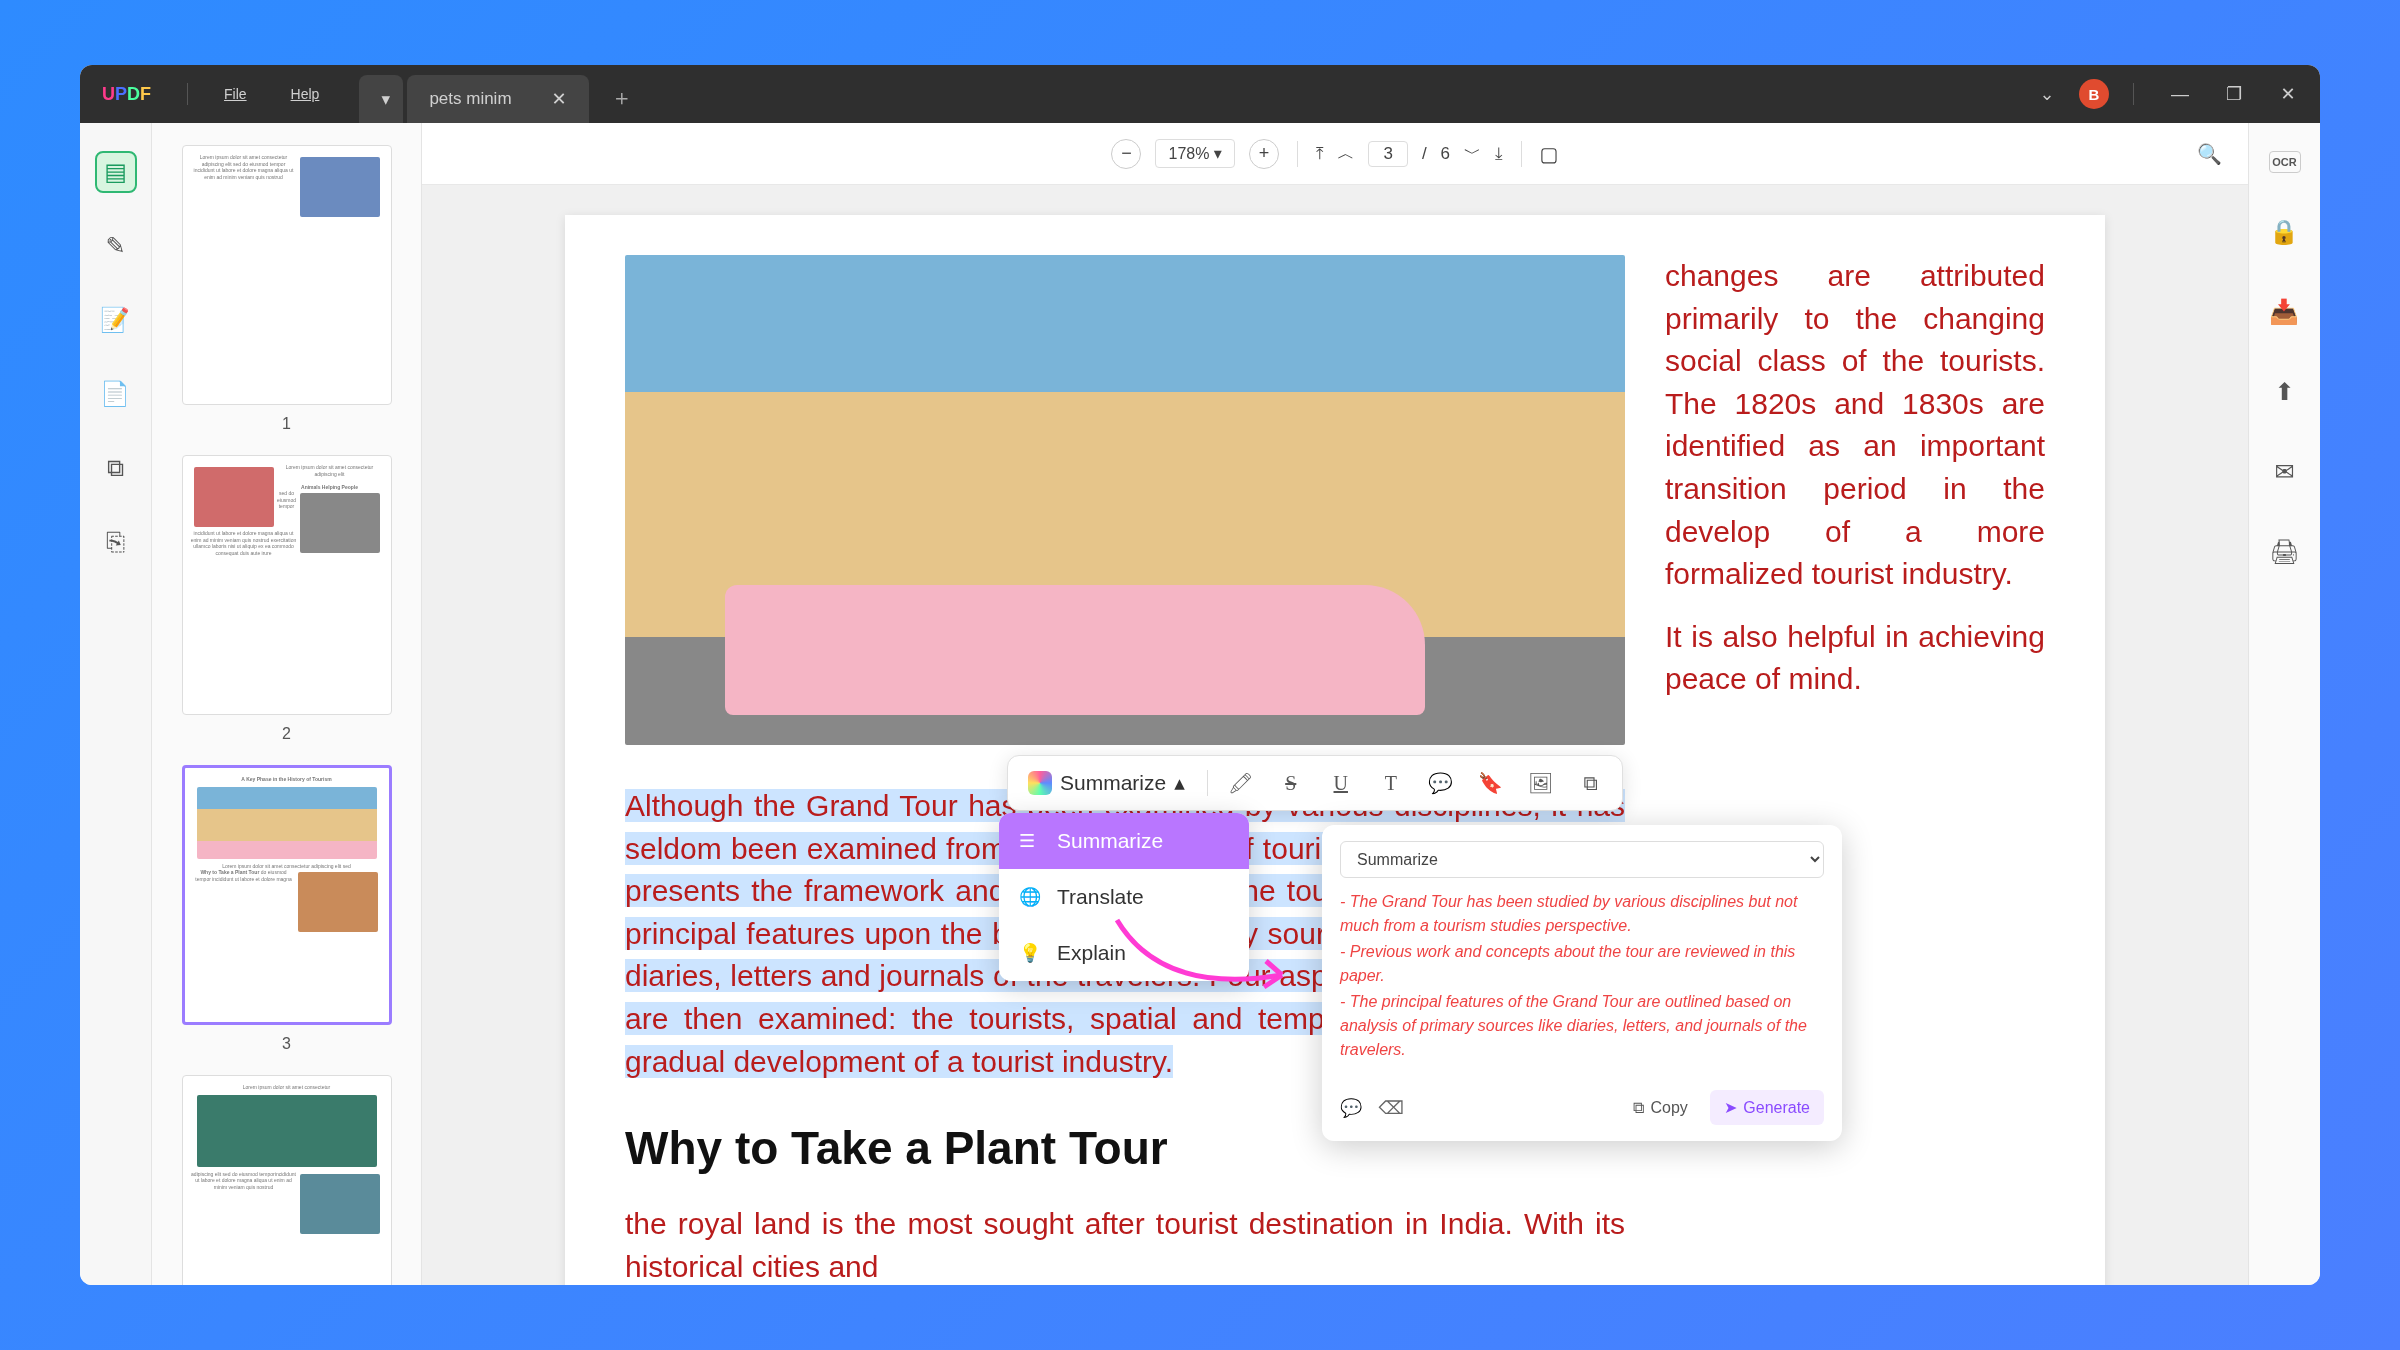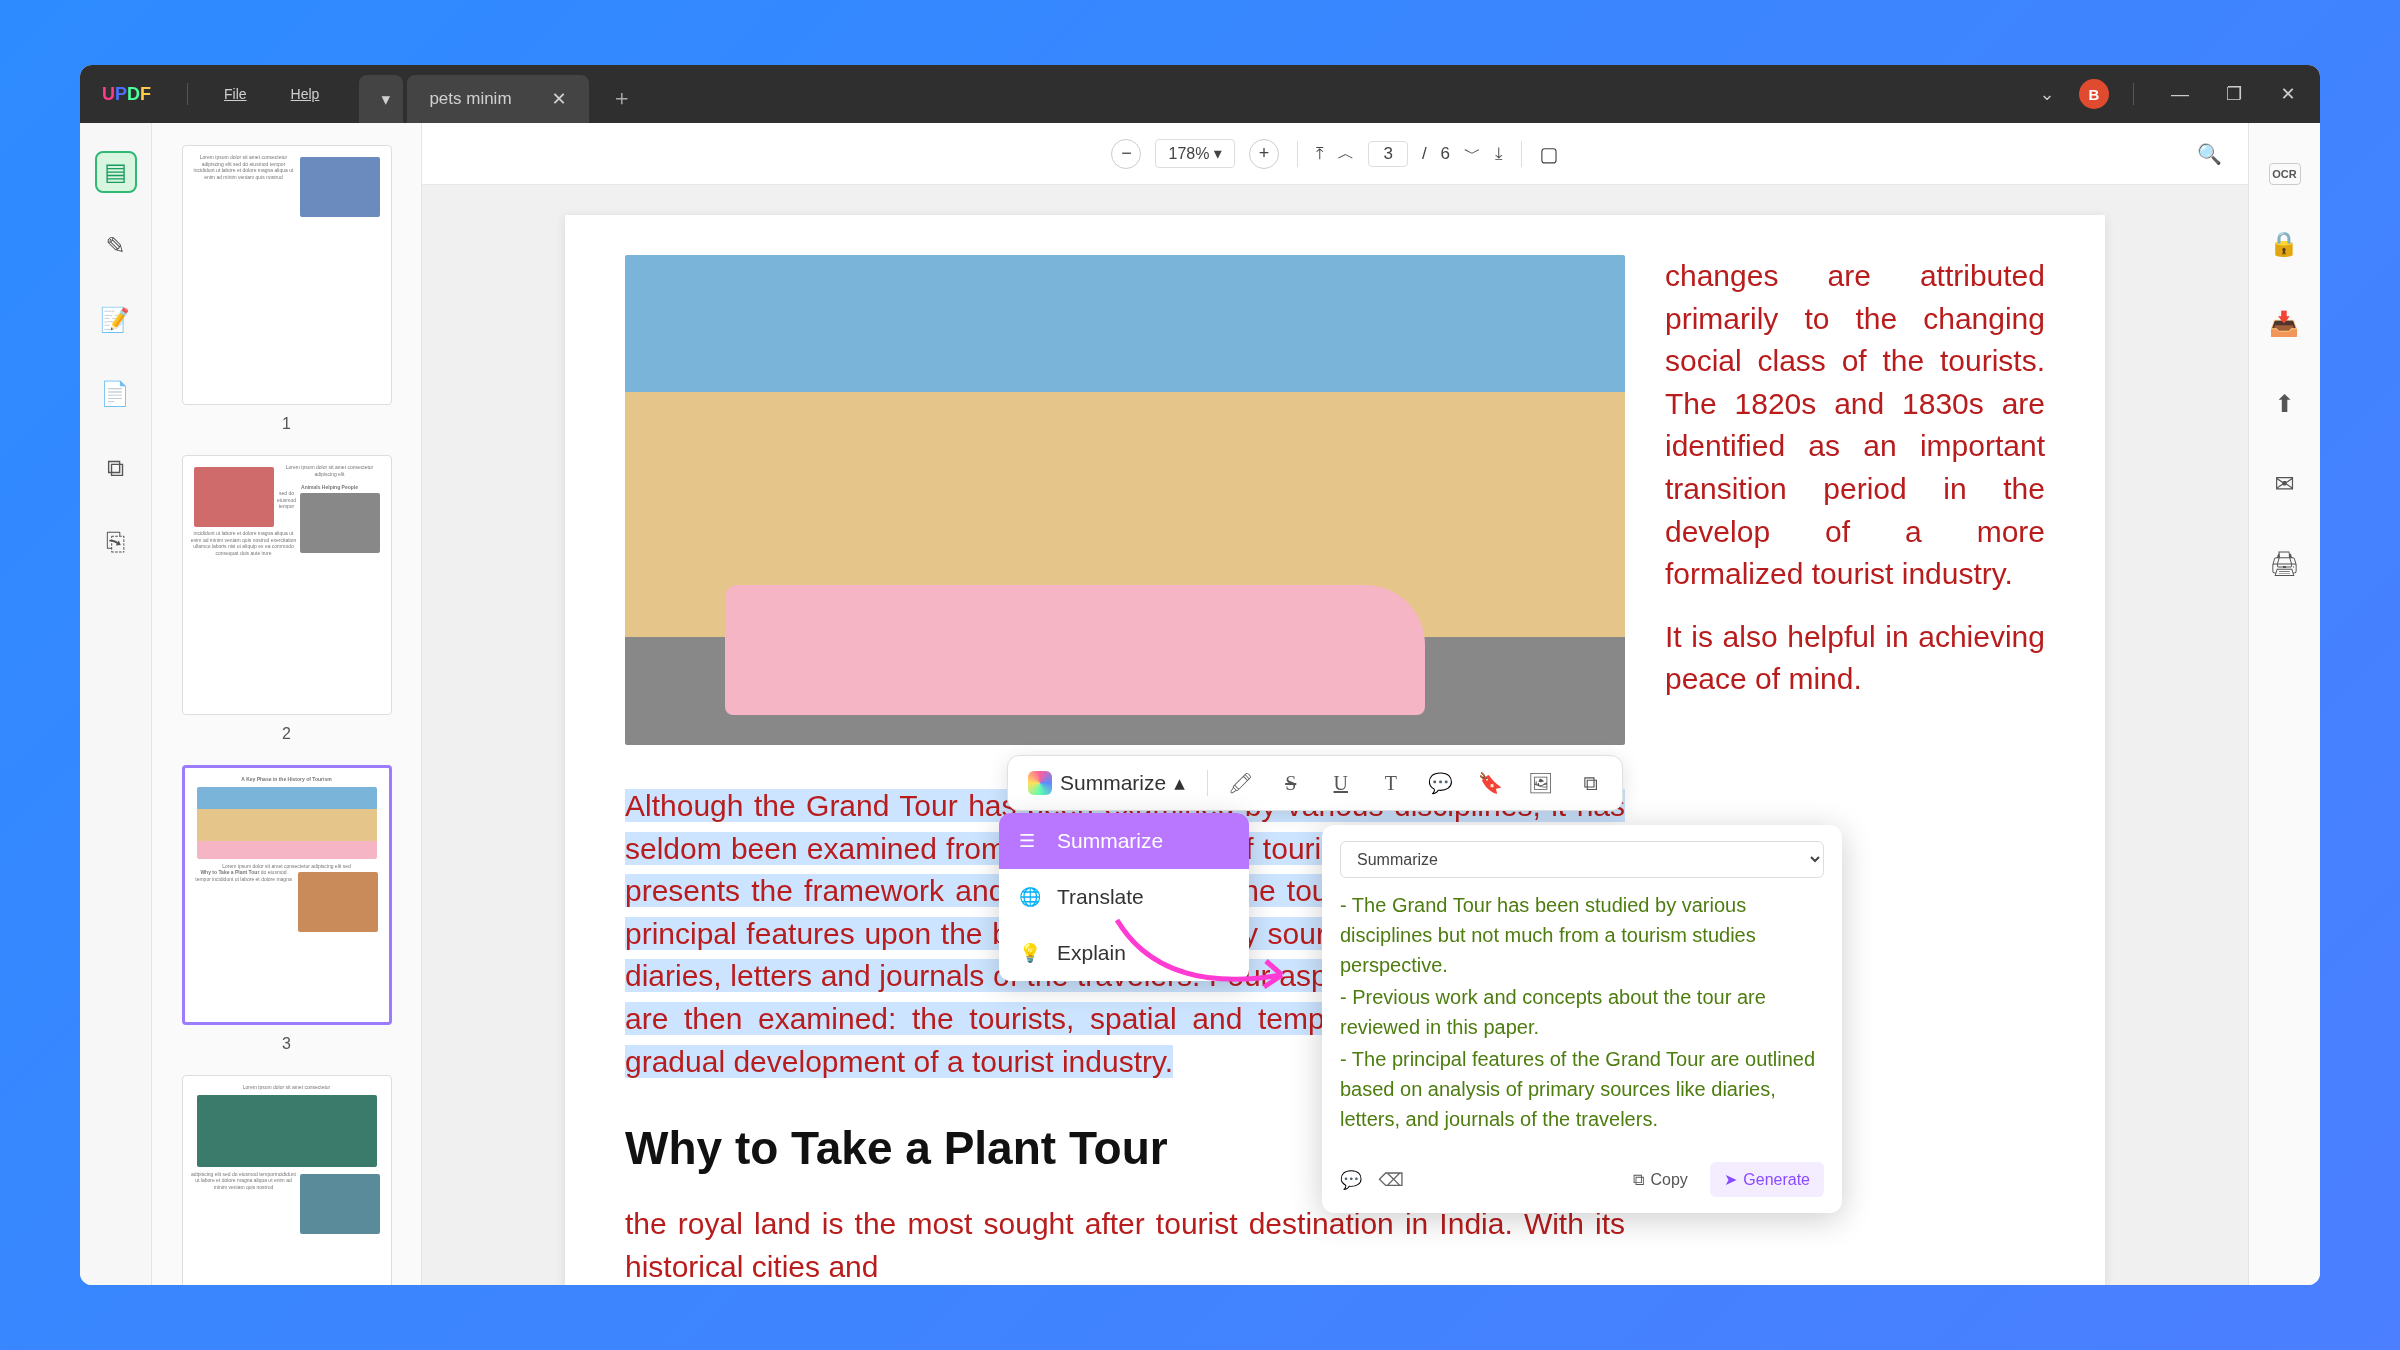--- a/index.html
+++ b/index.html
@@ -40,36 +40,36 @@
 .doc-page { width: 1540px; margin: 0 auto; background: #fff; box-shadow: 0 2px 10px rgba(0,0,0,0.1); padding: 40px 60px; min-height: 1200px; }
 .doc-layout { display: flex; gap: 40px; }
 .doc-main { flex: 1; }
 .doc-side { width: 380px; }
 .hero-img { width: 100%; height: 490px; background: linear-gradient(#7ab4d8 0%, #7ab4d8 28%, #e6c58a 28%, #e6c58a 78%, #888 78%); border-radius: 2px; margin-bottom: 40px; position: relative; }
 .hero-car { position: absolute; bottom: 30px; left: 10%; width: 70%; height: 130px; background: #f5b5c5; border-radius: 12px 60px 8px 8px; }
 .body-text { font-size: 30px; line-height: 1.42; color: #b91c1c; }
 .body-text.justify { text-align: justify; }
 .highlight { background: #cce4ff; }
 .h2 { font-size: 46px; font-weight: 800; color: #111; margin: 38px 0 28px; }
-.right-rail { width: 72px; background: #fafafa; border-left: 1px solid #e4e4e4; display: flex; flex-direction: column; align-items: center; padding-top: 40px; gap: 38px; }
+.right-rail { width: 72px; background: #fafafa; border-left: 1px solid #e4e4e4; display: flex; flex-direction: column; align-items: center; padding-top: 28px; gap: 38px; }
 
 .float-toolbar { position: absolute; background: #fff; border: 1px solid #e0e0e0; border-radius: 12px; box-shadow: 0 4px 20px rgba(0,0,0,0.12); display: flex; align-items: center; padding: 10px 14px; gap: 16px; }
 .ai-btn { display: flex; align-items: center; gap: 8px; font-size: 21px; font-weight: 500; color: #333; cursor: pointer; padding: 4px 6px; }
 .ai-logo { width: 24px; height: 24px; border-radius: 6px; background: conic-gradient(#ff5e9b, #5e8bff, #5effb0, #ffe05e, #ff5e9b); }
 .ft-icon { width: 34px; height: 34px; display: flex; align-items: center; justify-content: center; font-size: 20px; color: #555; cursor: pointer; font-family: Georgia, serif; }
 
 .ai-dropdown { position: absolute; background: #fff; border-radius: 12px; box-shadow: 0 6px 28px rgba(0,0,0,0.18); width: 250px; overflow: hidden; }
 .ai-opt { display: flex; align-items: center; gap: 14px; padding: 16px 20px; font-size: 21px; color: #333; cursor: pointer; }
 .ai-opt.active { background: #b976ff; color: #fff; }
 .ai-opt-icon { width: 24px; font-size: 18px; }
 
 .ai-panel { position: absolute; background: #fff; border-radius: 12px; box-shadow: 0 6px 32px rgba(0,0,0,0.2); width: 520px; padding: 16px 18px; }
 .ai-panel select { width: 100%; padding: 8px 12px; border: 1px solid #ddd; border-radius: 6px; font-size: 16px; color: #444; margin-bottom: 10px; background: #fff; }
 .ai-panel .src-preview { width: 100%; padding: 10px 12px; border: 1px solid #e2e2e2; border-radius: 6px; font-size: 16px; color: #333; margin-bottom: 18px; white-space: nowrap; overflow: hidden; text-overflow: ellipsis; }
-.ai-result { font-size: 20px; color: #4d7c0f; line-height: 1.5; }
+.ai-result { font-size: 16px; color: #ef4444; line-height: 1.5; font-style: italic; }
 .ai-result p { margin: 2px 0; }
 .ai-panel-footer { display: flex; align-items: center; margin-top: 20px; padding-top: 8px; }
 .ai-foot-icon { font-size: 18px; color: #666; margin-right: 16px; cursor: pointer; }
 .copy-btn { margin-left: auto; display: flex; align-items: center; gap: 6px; font-size: 16px; color: #555; cursor: pointer; padding: 6px 10px; }
 .gen-btn { display: flex; align-items: center; gap: 6px; font-size: 16px; color: #8a4bff; background: #f4ecff; border-radius: 6px; padding: 8px 14px; margin-left: 12px; cursor: pointer; }
 .pink-arrow { position: absolute; pointer-events: none; }
 </style>
 </head>
 <body>
 

